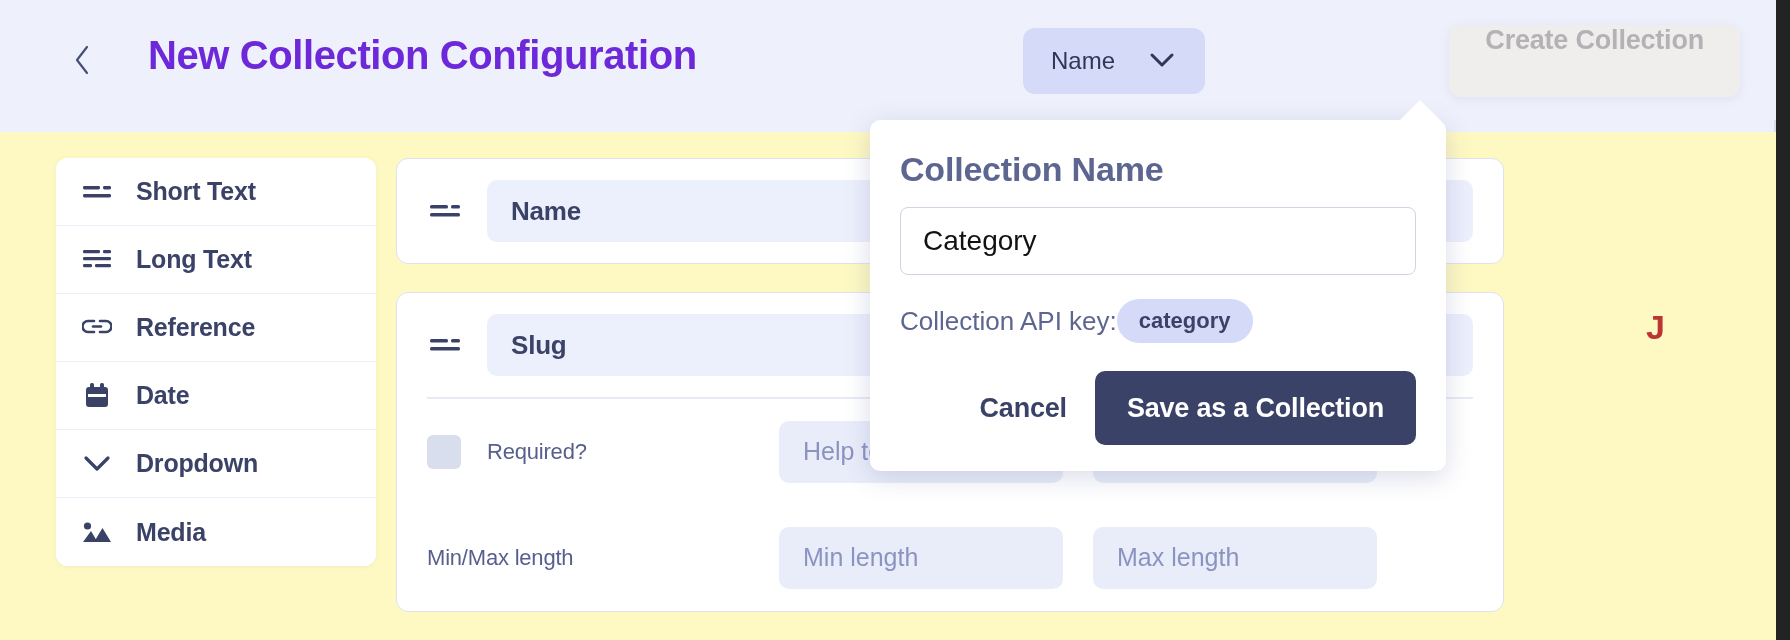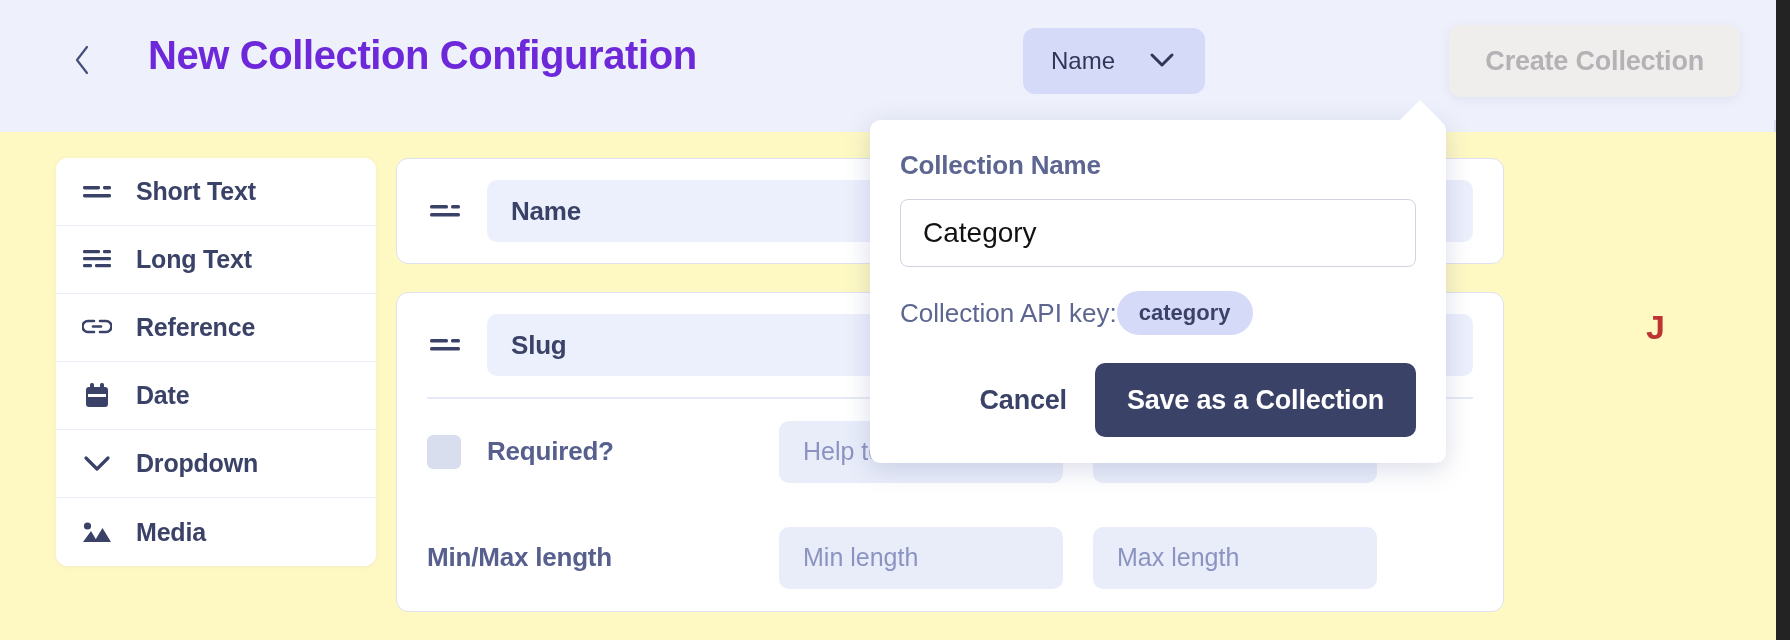--- a/index.html
+++ b/index.html
@@ -71,21 +71,21 @@
   }
   .chev { display: block; color: #2f3657; }
 
   .create-btn {
     position: absolute; right: 36px; top: 25px;
     height: 72px;
     padding: 0 36px;
     background: #f0eded;
     border-radius: 12px;
     border: none;
-    display: flex; align-items: center; justify-content: center;
+    display: flex; justify-content: center;
     box-shadow: 0 2px 10px rgba(120,126,170,0.13);
     cursor: default;
   }
   .create-btn-label {
     font-size: 27px;
     font-weight: 700;
     letter-spacing: -0.2px;
     color: #b4b2b5;
     white-space: nowrap;
   }
@@ -185,22 +185,22 @@
   }
   .checkbox {
     width: 34px; height: 34px;
     background: #d9deef;
     border-radius: 6px;
     border: none;
     flex: none;
     cursor: pointer;
   }
   .opt-label {
-    font-size: 26px;
-    font-weight: 700;
+    font-size: 22px;
+    font-weight: 400;
     letter-spacing: -0.2px;
     color: #565f8d;
     white-space: nowrap;
   }
   .opt-label.plain { padding-left: 0; }
   .soft-input {
     height: 62px;
     background: #e9edfa;
     border: none;
     border-radius: 10px;
@@ -254,21 +254,21 @@
   .popover-arrow {
     position: absolute;
     left: 1398px; top: 100px;
     width: 0; height: 0;
     border-left: 22px solid transparent;
     border-right: 22px solid transparent;
     border-bottom: 22px solid #ffffff;
     z-index: 41;
   }
   .pop-label {
-    font-size: 26px;
+    font-size: 34px;
     font-weight: 700;
     letter-spacing: -0.2px;
     color: #5d6591;
     margin-bottom: 18px;
   }
   .pop-input {
     width: 100%;
     height: 68px;
     border: 1.5px solid #cfd3e2;
     border-radius: 8px;

